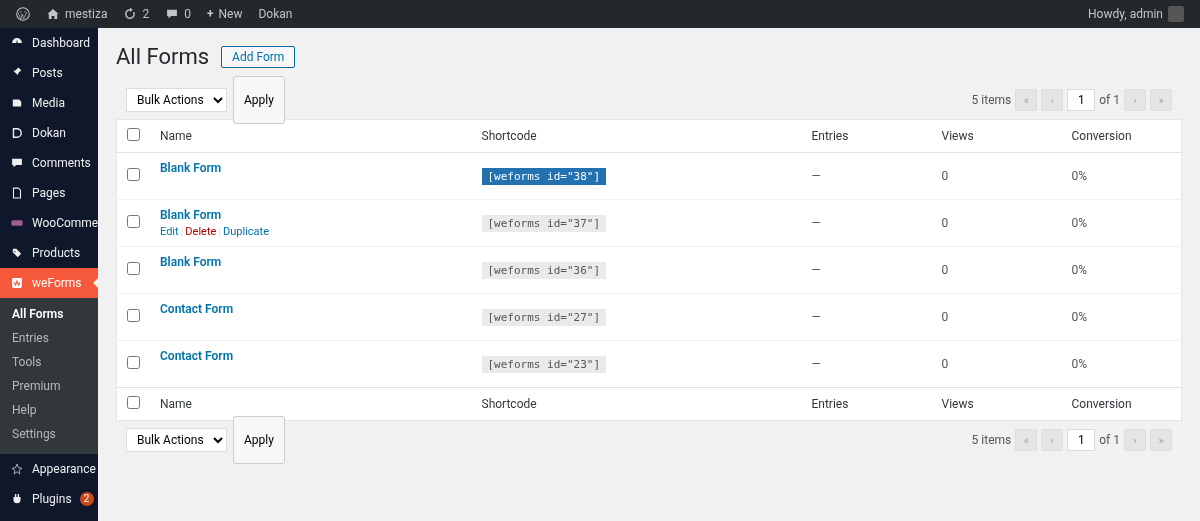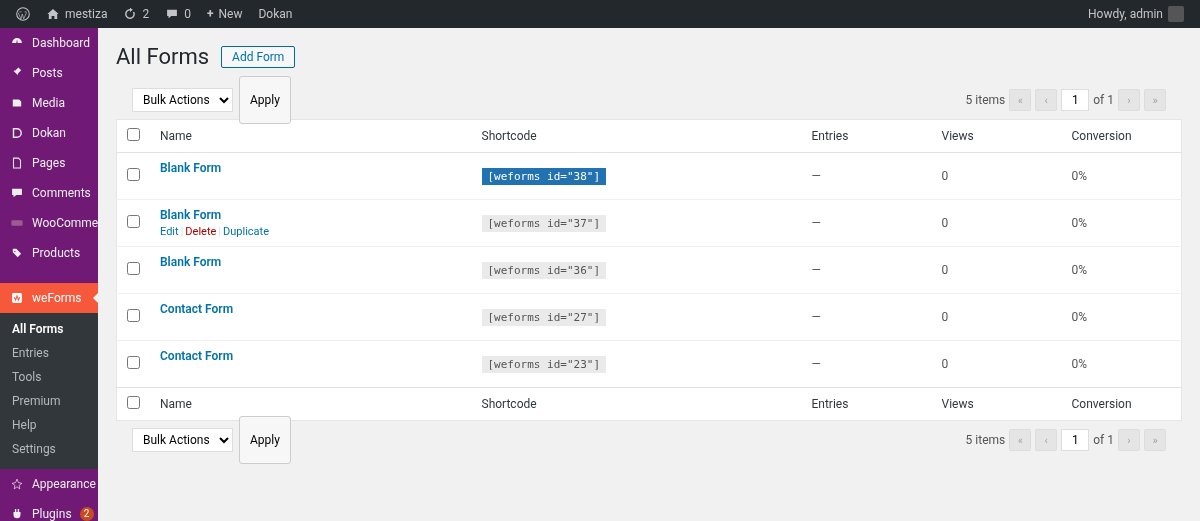--- a/index.html
+++ b/index.html
@@ -2,37 +2,37 @@
 <html><head>
   <meta charset="utf-8">
   <style>
     * { margin:0; padding:0; box-sizing:border-box; font-family: -apple-system, BlinkMacSystemFont, "Segoe UI", Roboto, Oxygen, Ubuntu, sans-serif; }
     body { background:#f1f1f1; font-size:13px; color:#444; }
     .topbar { height:28px; background:#23282d; color:#c3c4c7; display:flex; align-items:center; padding:2px 8px; font-size:12px; }
     .topbar .tb-item { display:inline-flex; align-items:center; height:100%; padding:0 8px; cursor:pointer; gap:5px; }
     .topbar .spacer { flex:1; }
     .tb-ico { width:14px; height:14px; display:inline-block; }
 
-    .sidebar { position:absolute; top:28px; left:0; width:98px; background:#701a75; bottom:0; color:#eee; font-size:12px; overflow:hidden; }
+    .sidebar { position:absolute; top:28px; left:0; width:98px; background:#0f172a; bottom:0; color:#eee; font-size:12px; overflow:hidden; }
     .sidebar .menu-group { }
     .sidebar .menu-item { display:flex; align-items:center; padding:8px 10px; gap:8px; cursor:pointer; color:#eee; }
-    .sidebar .menu-item.active { background:#f5583a; color:#fff; position:relative;margin-top:15px; }
+    .sidebar .menu-item.active { background:#f5583a; color:#fff; position:relative; }
     .sidebar .menu-item.active::after { content:""; position:absolute; right:-1px; top:50%; transform:translateY(-50%); border:6px solid transparent; border-right-color:#f1f1f1; }
     .sidebar .m-ico { width:14px; height:14px; flex-shrink:0; fill:currentColor; }
     .sidebar .submenu { background:#32373c; padding:4px 0 8px 0; }
     .sidebar .submenu .sub-item { padding:5px 12px; cursor:pointer; color:#b4b9be; }
     .sidebar .submenu .sub-item.active { color:#fff; font-weight:600; }
     .badge { display:inline-block; min-width:14px; height:14px; background:#ca4a1f; color:#fff; border-radius:7px; font-size:10px; line-height:14px; text-align:center; padding:0 4px; }
 
     .content { position:absolute; top:28px; left:98px; right:0; bottom:0; padding:10px 18px; overflow:auto; }
     .page-head { display:flex; align-items:center; gap:12px; margin:6px 0 14px 0; }
     .page-title { font-size:22px; font-weight:400; color:#23282d; }
     .btn-title { background:#f7f7f7; border:1px solid #0369a1; color:#0073aa; padding:3px 10px; font-size:12px; cursor:pointer; border-radius:2px; }
 
-    .tablenav { display:flex; align-items:center; justify-content:space-between; height:34px; margin:2px 16px; }
+    .tablenav { display:flex; align-items:center; justify-content:space-between; height:34px; margin:2px 10px; }
     .bulk { display:flex; align-items:center; gap:6px; }
     select.bulk-sel { border:1px solid #ddd; background:#fff; padding:1px 6px; font-size:12px; height:24px; }
     .apply-btn { border:1px solid #ccc; background:#f7f7f7; padding:16px 10px; font-size:12px; cursor:pointer; border-radius:3px;}
     .pager { display:flex; align-items:center; gap:4px; font-size:12px; color:#555; }
     .pg-btn { border:1px solid #ddd; background:#e5e5e5; color:#a0a5aa; width:22px; height:22px; display:inline-flex; align-items:center; justify-content:center; font-size:11px; border-radius:2px; }
     .pg-input { width:28px; height:22px; border:1px solid #ddd; text-align:center; font-size:12px; }
 
     table.forms { width:100%; border-collapse:collapse; background:#fff; border:1px solid #e5e5e5; }
     table.forms th, table.forms td { text-align:left; padding:8px 10px; font-size:12px; }
     table.forms thead th { border-bottom:1px solid #e1e1e1; font-weight:400; color:#32373c; }
@@ -111,29 +111,29 @@
         <span>Media</span>
       </div>
     <div class="menu-item">
         <svg class="m-ico" viewBox="0 0 20 20">
           <path d="M5 4h5a6 6 0 0 1 0 12H5z" fill="none" stroke="currentColor" stroke-width="2"></path>
         </svg>
         <span>Dokan</span>
       </div>
     <div class="menu-item">
         <svg class="m-ico" viewBox="0 0 20 20">
+          <path d="M3 4h14v9H9l-4 3v-3H3z"></path>
+        </svg>
+        <span>Comments</span>
+      </div>
+    <div class="menu-item">
+        <svg class="m-ico" viewBox="0 0 20 20">
           <path d="M5 3h7l3 3v11H5z" fill="none" stroke="currentColor" stroke-width="1.5"></path>
         </svg>
         <span>Pages</span>
-      </div>
-    <div class="menu-item">
-        <svg class="m-ico" viewBox="0 0 20 20">
-          <path d="M3 4h14v9H9l-4 3v-3H3z"></path>
-        </svg>
-        <span>Comments</span>
       </div>
     <div class="menu-item">
         <svg class="m-ico" viewBox="0 0 20 20">
           <rect x="2" y="6" width="16" height="8" rx="2" fill="#9b5c8f"></rect>
         </svg>
         <span>WooCommerce</span>
       </div>
     <div class="menu-item">
         <svg class="m-ico" viewBox="0 0 20 20">
           <path d="M4 4h5l7 7-5 5-7-7zM7 7a1 1 0 1 0 0 2 1 1 0 0 0 0-2z"></path>

